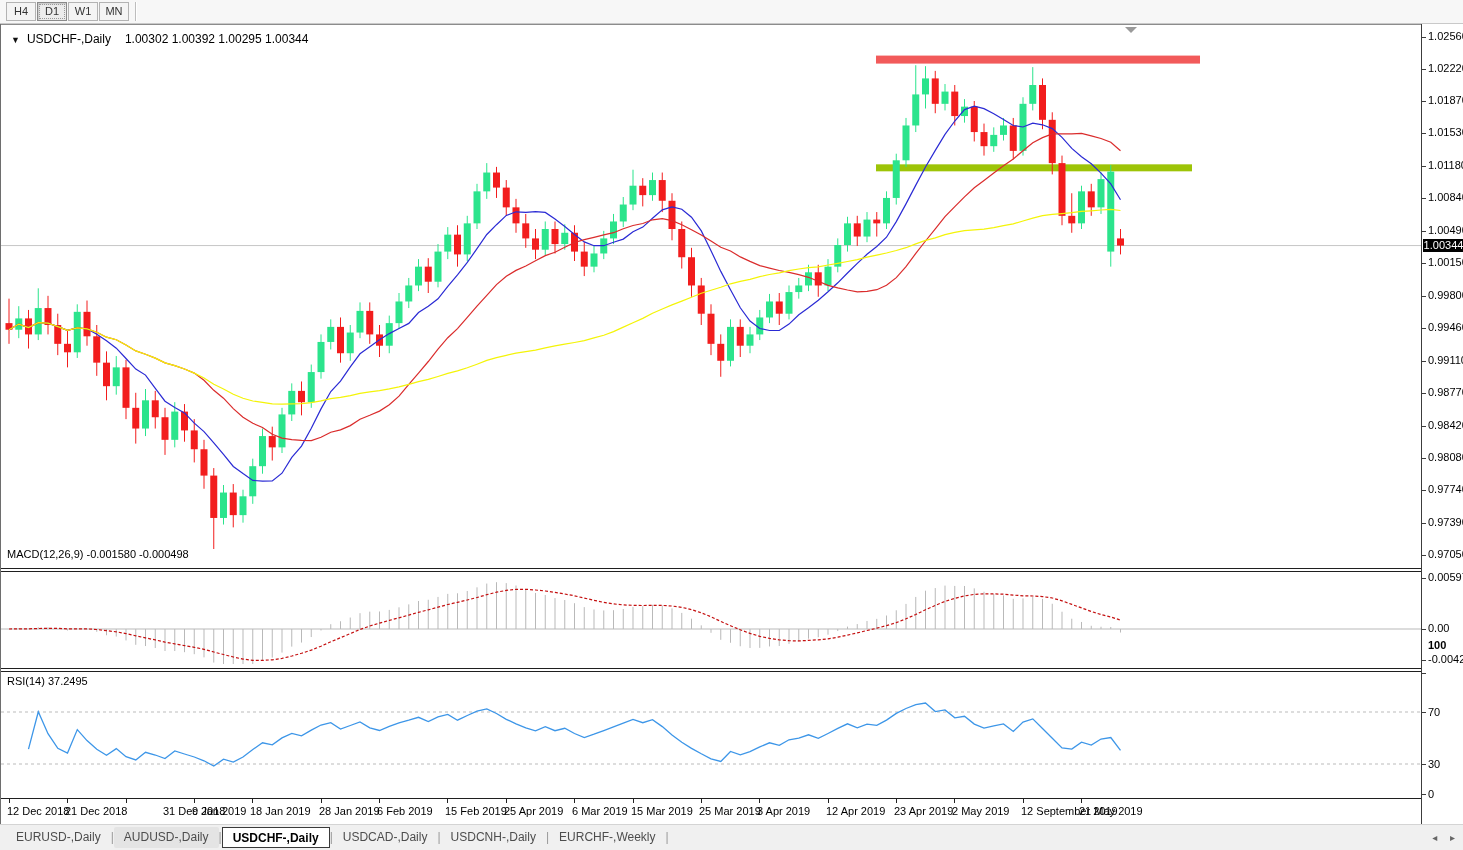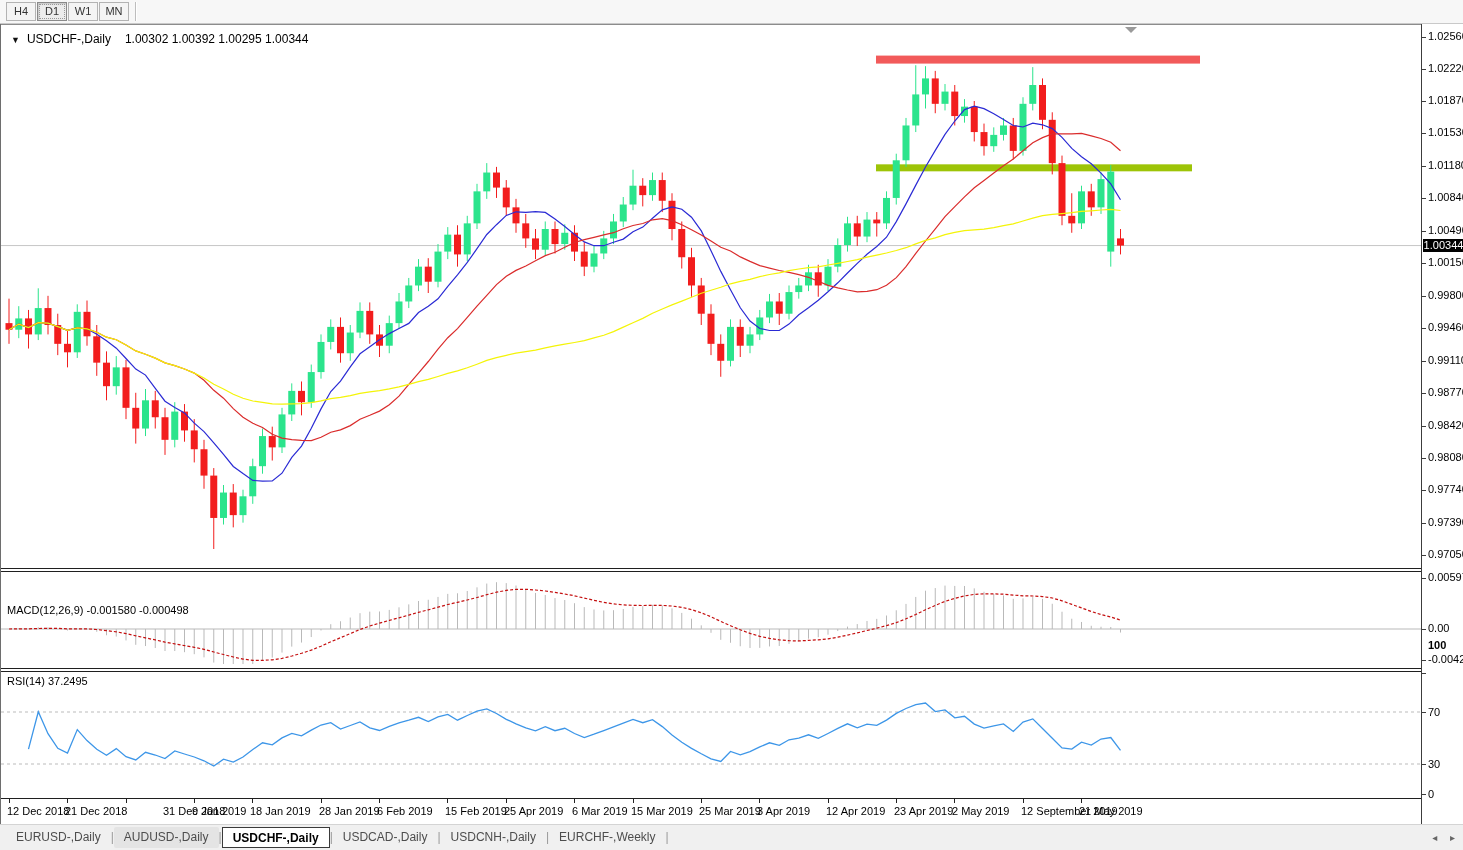--- a/index.html
+++ b/index.html
@@ -31,21 +31,21 @@
   
   #chart-title { position:absolute; left:10px; top:8px; font-size:12px; color:#000; white-space:nowrap; }
   #chart-title .dd { font-size:9px; color:#111; margin-right:7px; }
   #chart-title .sym { margin-right:14px; }
   
   #shift-marker { position:absolute; left:1124px; top:3px; width:0; height:0;
                   border-left:6px solid transparent; border-right:6px solid transparent;
                   border-top:6px solid #9a9a9a; }
   
   .pane-label { position:absolute; left:6px; font-size:11px; color:#000; white-space:nowrap; }
-  #macd-label { top:580px; }
+  #macd-label { top:524px; }
   #rsi-label  { top:651px; }
   
   #axis-col { position:absolute; left:1420px; top:0px; width:43px; height:800px; background:#fff;
               border-left:1px solid #3c3c3c; }
   .axis-label { position:absolute; left:6px; font-size:11px; color:#000; white-space:nowrap; }
   .axis-tick { position:absolute; left:0; width:4px; height:1px; background:#3c3c3c; }
   #price-marker { position:absolute; left:1px; width:41px; height:13px; background:#000; color:#fff;
                   font-size:11px; line-height:13px; text-align:center; }
   
   #date-axis { position:absolute; left:0; top:775px; width:1420px; height:25px; background:#fff;padding-left:12px; }

